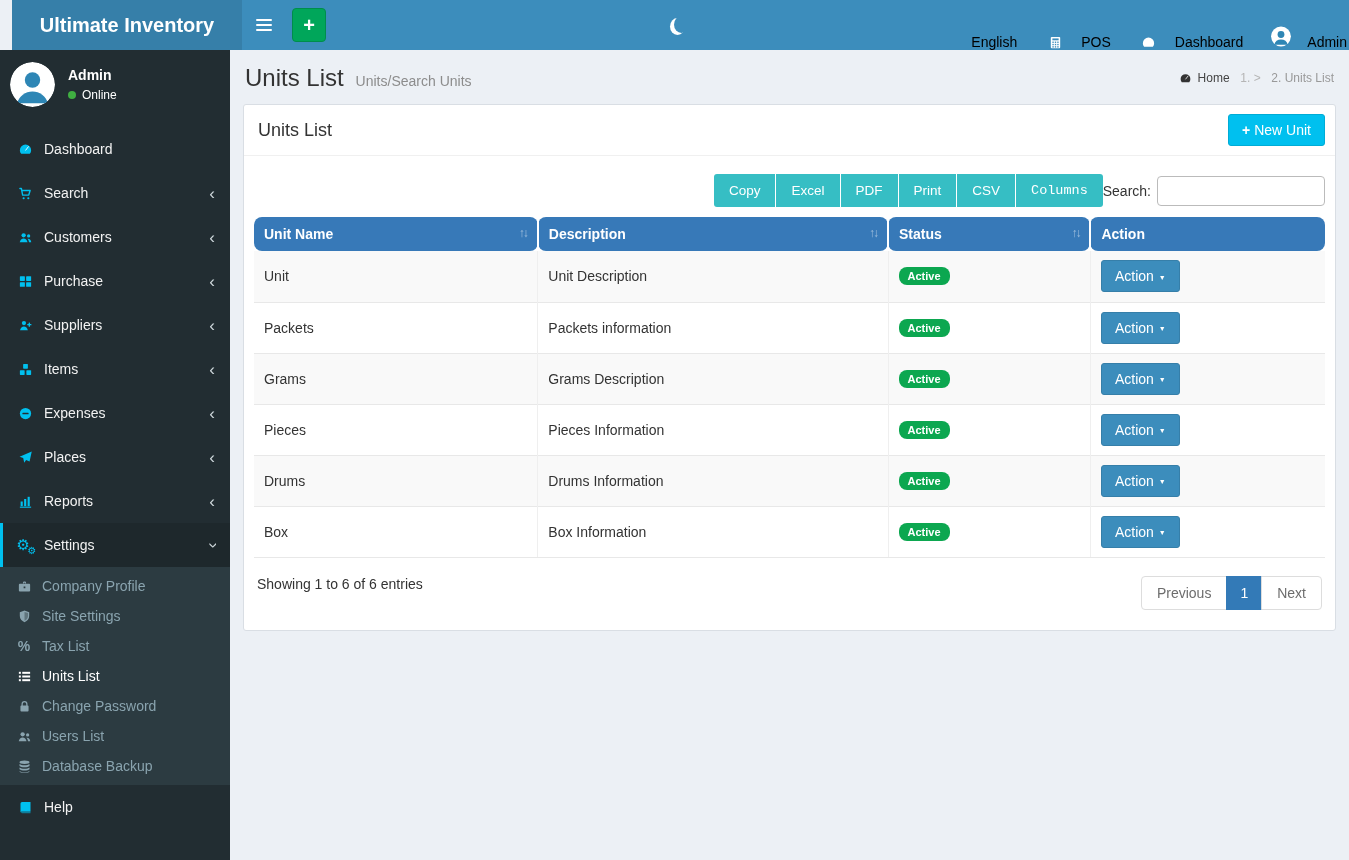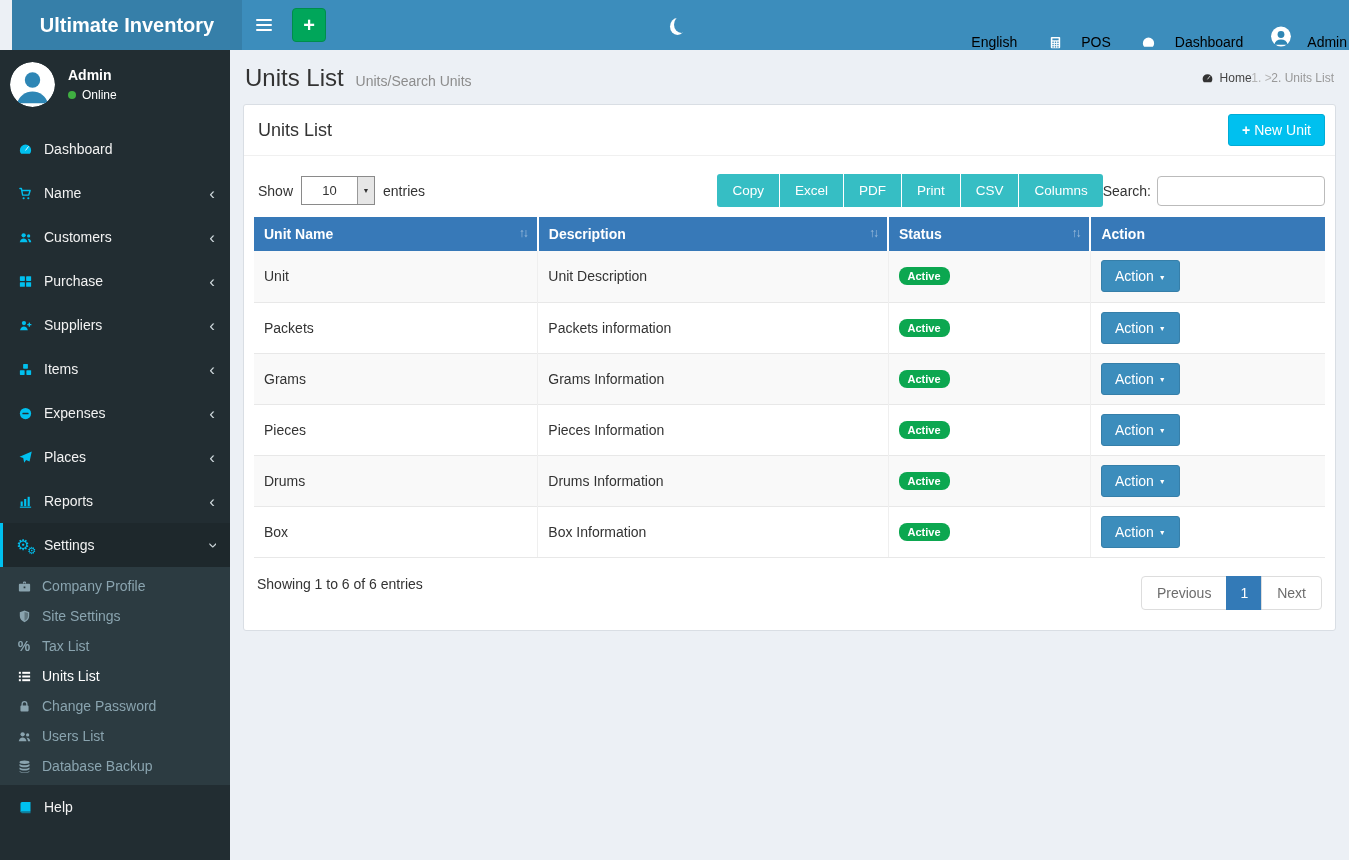--- a/index.html
+++ b/index.html
@@ -47,21 +47,21 @@
   .gears { position:relative; display:block; width:17px; height:16px; font-size:15px; line-height:16px; }
   .gears .g2 { position:absolute; right:-3px; bottom:-3px; font-size:10px; line-height:10px; }
   .txt-ic { font-weight:bold; font-size:14px; line-height:1; }
 
   
   .content-wrapper { margin-left:230px; width:1119px; height:860px; padding-top:50px;
                      display:flex; flex-direction:column; background:#ecf0f5; }
   .content-header { display:flex; justify-content:space-between; align-items:center; padding:14px 15px 12px; }
   .page-title { font-size:24px; font-weight:500; color:#333; display:inline; }
   .page-subtitle { font-size:14px; color:#8c8c8c; margin-left:8px; }
-  .breadcrumb { display:flex; align-items:center; gap:13px; font-size:12px; }
+  .breadcrumb { display:flex; align-items:center; gap:24px; font-size:12px; }
   .bc-home { display:flex; align-items:center; gap:5px; color:#444; cursor:pointer; }
   .bc-home .mi { color:#333; width:14px; margin:0; }
   .bc-home .si { width:13px; height:13px; }
   .bc-sep { color:#b5b5b5; }
   .bc-current { color:#999; }
 
   .box { background:#fff; margin:0 13px; border:1px solid #d9dee4; border-radius:3px; }
   .box-header { display:flex; justify-content:space-between; align-items:center; padding:9px 10px; border-bottom:1px solid #f0f0f0; }
   .box-title { font-size:18px; font-weight:normal; color:#333; padding-left:4px; }
   .btn-new { background:#00c0ef; border:1px solid #00acd6; border-radius:3px; color:#fff; font-size:14px; padding:7px 13px; }
@@ -70,27 +70,27 @@
 
   .controls { display:flex; align-items:center; margin:8px 0 10px; }
   .length { display:flex; align-items:center; gap:8px; font-size:14px; color:#333; padding-left:4px; }
   .select { display:flex; width:74px; height:29px; border:1px solid #8a8a8a; background:#fff; cursor:pointer; }
   .sel-val { flex:1; text-align:center; line-height:27px; font-size:13px; }
   .sel-arrow { width:17px; background:#e6e6e6; border-left:1px solid #999; color:#333; font-size:7px;
                display:flex; align-items:center; justify-content:center; }
   .export-group { margin-left:auto; display:flex; margin-right:0; }
   .btn-export { background:#36bec4; border:none; border-left:1px solid #fff; color:#fff; font-size:13.5px; padding:9px 15px; }
   .btn-export:first-child { border-left:none; border-radius:3px 0 0 3px; }
-  .btn-export:last-child { border-radius:0 3px 3px 0; }
+  .btn-export:last-child { border-radius:0 3px 3px 0;font-family:Liberation Mono, monospace; }
   .search-label { font-size:14px; color:#333; margin-right:6px; }
   .search-input { width:168px; height:30px; border:1px solid #bbb; border-radius:4px; padding:4px 8px; font-size:13px; outline:none; }
 
   table { width:100%; border-collapse:collapse; }
   th { background:#3779b8; color:#fff; font-size:14px; font-weight:bold; text-align:left;
-       padding:9px 10px; cursor:pointer; }
+       padding:9px 10px; cursor:pointer;border-radius:8px; }
   th:not(:last-child) { border-right:2px solid #fff; }
   .sort-ic { float:right; color:rgba(255,255,255,.5); font-size:12px; letter-spacing:-2px; }
   td { height:51px; padding:0 10px; font-size:14px; color:#333; vertical-align:middle; border-top:1px solid #e8e8e8; }
   td:not(:last-child) { border-right:1px solid #efefef; }
   tbody tr:nth-child(odd) td { background:#f9f9f9; }
   tbody tr:first-child td { border-top:none; }
   tbody tr:last-child td { border-bottom:1px solid #e8e8e8; }
   .badge { display:inline-block; background:#0ca750; color:#fff; font-size:11px; font-weight:bold;
            padding:3px 9px; border-radius:8px; }
   .btn-action { background:#3c8dbc; border:1px solid #367fa9; border-radius:3px; color:#fff; font-size:14px; padding:7px 13px; }
@@ -199,21 +199,21 @@
         <span class="mi-label">Dashboard</span>
       </li>
       <li class="menu-item">
         <span class="mi">
           <svg class="si" viewBox="0 0 24 24" fill="none" stroke="currentColor" stroke-width="2.2" stroke-linecap="round" stroke-linejoin="round">
             <path d="M3 4h2.4l2 10.5h9.8l2.2-7.3H6"></path>
             <circle cx="9" cy="19.5" r="1.7" fill="currentColor" stroke="none"></circle>
             <circle cx="16.5" cy="19.5" r="1.7" fill="currentColor" stroke="none"></circle>
           </svg>
         </span>
-        <span class="mi-label">Name</span>
+        <span class="mi-label">Search</span>
         <span class="chev">‹</span>
       </li>
       <li class="menu-item">
         <span class="mi">
           <svg class="si" viewBox="0 0 24 24" fill="currentColor">
             <circle cx="9" cy="8.5" r="3.4"></circle>
             <path d="M2.8 19.5c.6-3.8 3.1-6 6.2-6s5.6 2.2 6.2 6z"></path>
             <circle cx="17" cy="9.5" r="2.6"></circle>
             <path d="M16 13.8c3 .2 4.8 2.2 5.2 5.7h-3.6c-.3-2.3-1-4.2-2.4-5.5z"></path>
           </svg>
@@ -399,28 +399,20 @@
   </section>
 
   <section>
     <div class="box">
       <div class="box-header">
         <h3 class="box-title">Units List</h3>
         <button class="btn-new"><b>+</b><span>New Unit</span></button>
       </div>
       <div class="box-body">
         <div class="controls">
-          <div class="length">
-            <span>Show</span>
-            <div class="select">
-              <span class="sel-val">10</span>
-              <span class="sel-arrow">▼</span>
-            </div>
-            <span>entries</span>
-          </div>
           <div class="export-group">
               <button class="btn-export">Copy</button>
               <button class="btn-export">Excel</button>
               <button class="btn-export">PDF</button>
               <button class="btn-export">Print</button>
               <button class="btn-export">CSV</button>
               <button class="btn-export">Columns</button>
             </div>
           <span class="search-label">Search:</span>
           <input class="search-input" type="text" value="" style="">
@@ -443,21 +435,21 @@
                 <td style="width:21.9%"><button class="btn-action">Action<span class="caret">▼</span></button></td>
               </tr>
               <tr>
                 <td style="width:26.5%">Packets</td>
                 <td style="width:32.7%">Packets information</td>
                 <td style="width:18.9%"><span class="badge">Active</span></td>
                 <td style="width:21.9%"><button class="btn-action">Action<span class="caret">▼</span></button></td>
               </tr>
               <tr>
                 <td style="width:26.5%">Grams</td>
-                <td style="width:32.7%">Grams Information</td>
+                <td style="width:32.7%">Grams Description</td>
                 <td style="width:18.9%"><span class="badge">Active</span></td>
                 <td style="width:21.9%"><button class="btn-action">Action<span class="caret">▼</span></button></td>
               </tr>
               <tr>
                 <td style="width:26.5%">Pieces</td>
                 <td style="width:32.7%">Pieces Information</td>
                 <td style="width:18.9%"><span class="badge">Active</span></td>
                 <td style="width:21.9%"><button class="btn-action">Action<span class="caret">▼</span></button></td>
               </tr>
               <tr>

